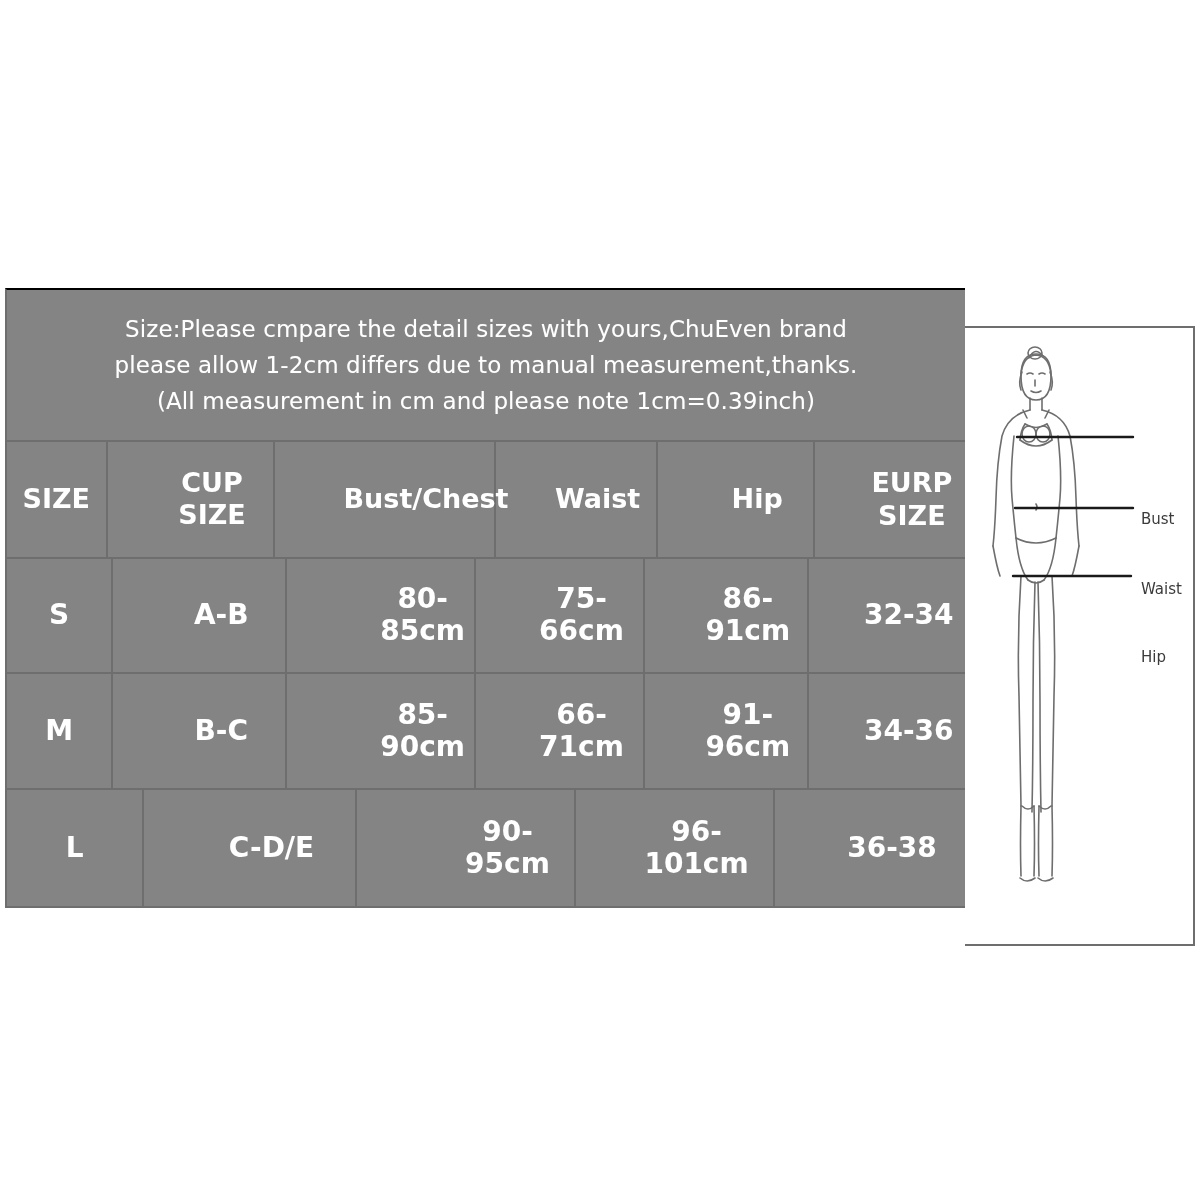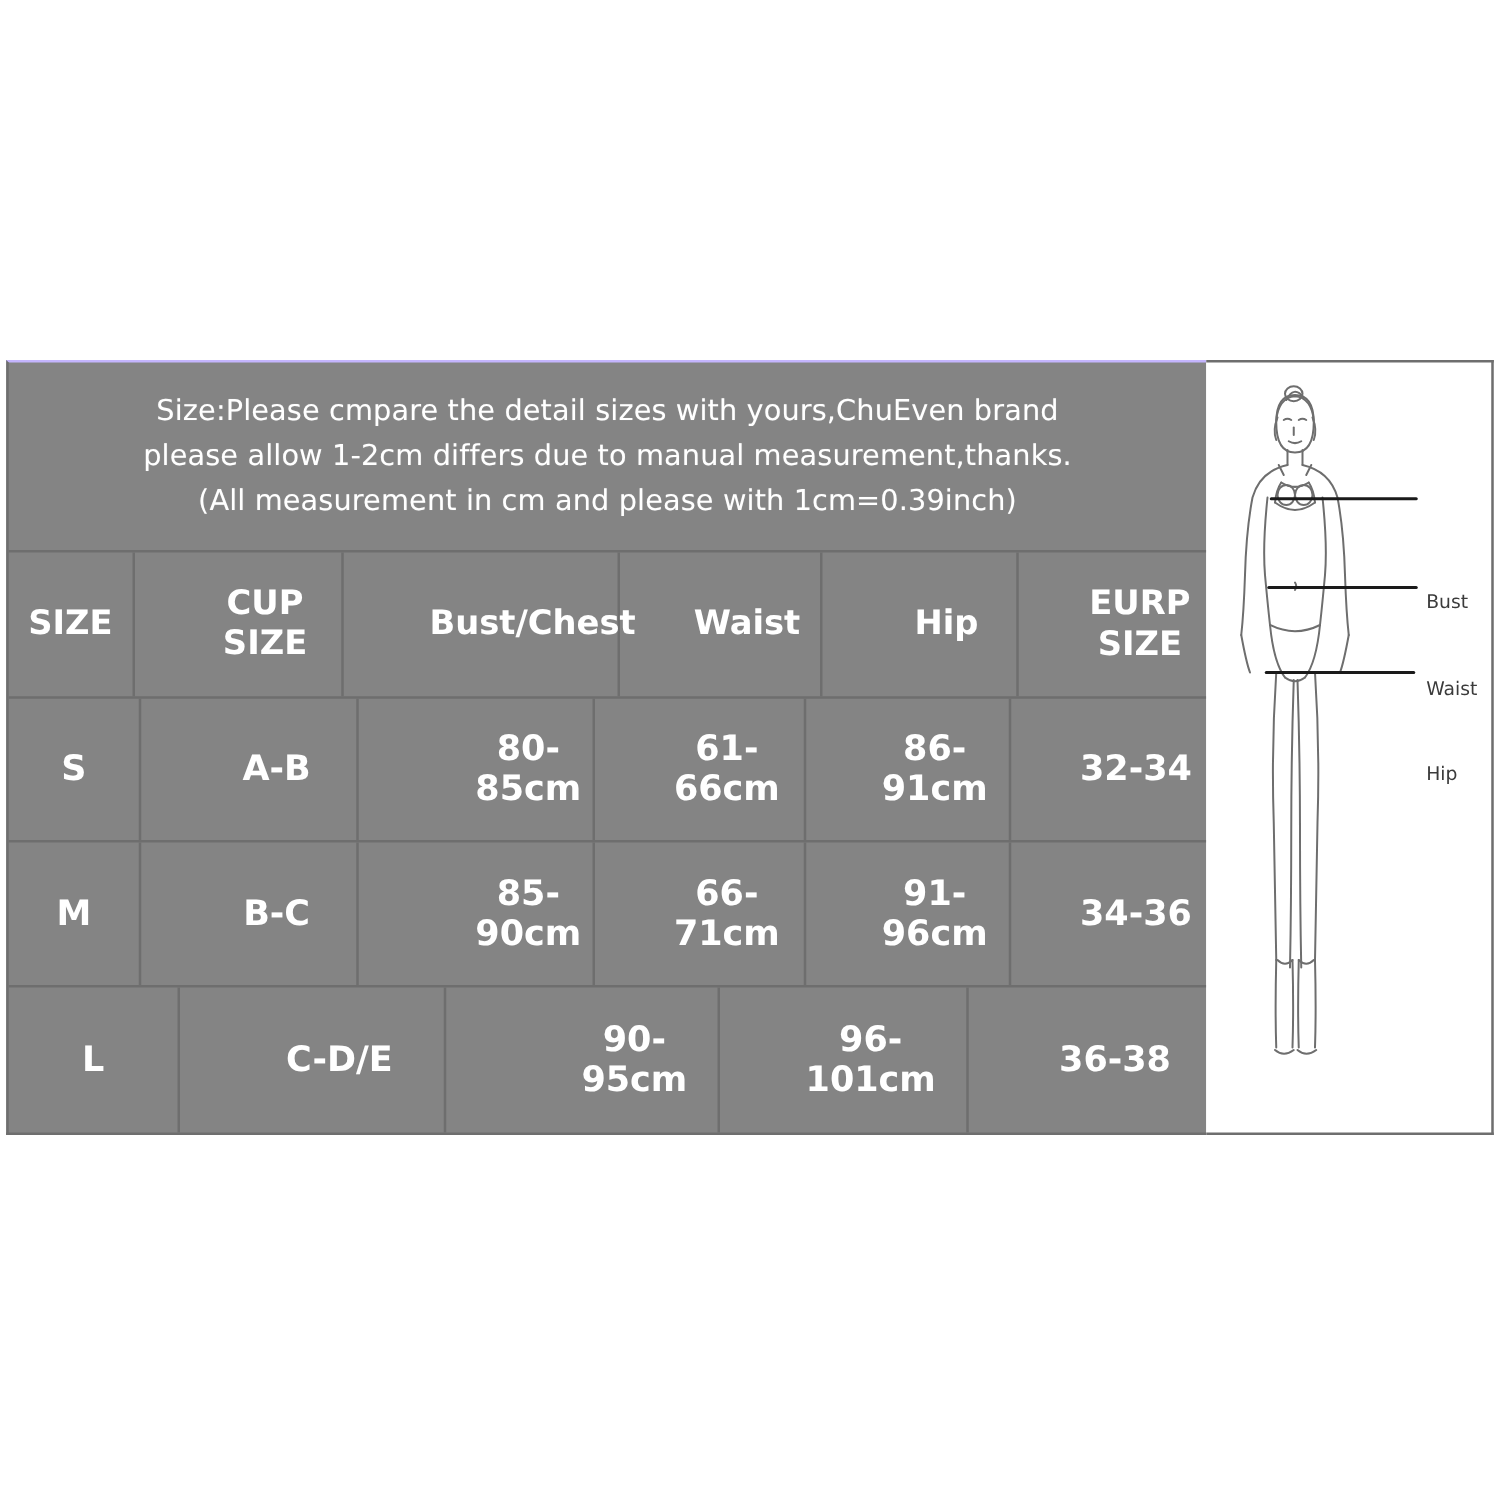--- a/index.html
+++ b/index.html
@@ -29,21 +29,21 @@
     flex-direction: row;
     background: #ffffff;
   }
   .table-area {
     width: 960px;
     height: 620px;
     background: #848484;
     display: flex;
     flex-direction: column;
     box-sizing: border-box;
-    border-top: 2px solid #c4b5fd;
+    border-top: 2px solid #000000;
     border-left: 2px solid #6e6e6e;
     border-bottom: 2px solid #6e6e6e;
   }
   .note {
     height: 152px;
     box-sizing: border-box;
     border-bottom: 2px solid #6e6e6e;
     display: flex;
     flex-direction: column;
     align-items: center;
@@ -113,20 +113,21 @@
   }
   .figure-area {
     width: 230px;
     height: 620px;
     background: #ffffff;
     position: relative;
     box-sizing: border-box;
     border: 2px solid #6e6e6e;
     border-left: none;
     overflow: hidden;
+    margin-top: 38px;
   }
   .figure-inner {
     position: absolute;
     left: 0;
     top: 0;
     width: 226px;
     height: 616px;
   }
   .fig-label {
     position: absolute;
@@ -143,40 +144,40 @@
 
 <div class="page">
 
   <div class="chart-wrap">
 
     <div class="table-area">
 
       <div class="note">
         <div class="note-line">Size:Please cmpare the detail sizes with yours,ChuEven brand</div>
         <div class="note-line">please allow 1-2cm differs due to manual measurement,thanks.</div>
-        <div class="note-line">(All measurement in cm and please with 1cm=0.39inch)</div>
+        <div class="note-line">(All measurement in cm and please note 1cm=0.39inch)</div>
       </div>
 
       <div class="row header-row">
         <div class="cell c0">SIZE</div>
         <div class="cell c1">CUP SIZE</div>
         <div class="cell c2">Bust/Chest</div>
         <div class="cell c3">Waist</div>
         <div class="cell c4">Hip</div>
         <div class="cell c5">
           <span>EURP</span>
           <span>SIZE</span>
         </div>
       </div>
 
       <div class="row data-row">
         <div class="cell c0">S</div>
         <div class="cell c1">A-B</div>
         <div class="cell c2">80-85cm</div>
-        <div class="cell c3">61-66cm</div>
+        <div class="cell c3">75-66cm</div>
         <div class="cell c4">86-91cm</div>
         <div class="cell c5">32-34</div>
       </div>
 
       <div class="row data-row">
         <div class="cell c0">M</div>
         <div class="cell c1">B-C</div>
         <div class="cell c2">85-90cm</div>
         <div class="cell c3">66-71cm</div>
         <div class="cell c4">91-96cm</div>

